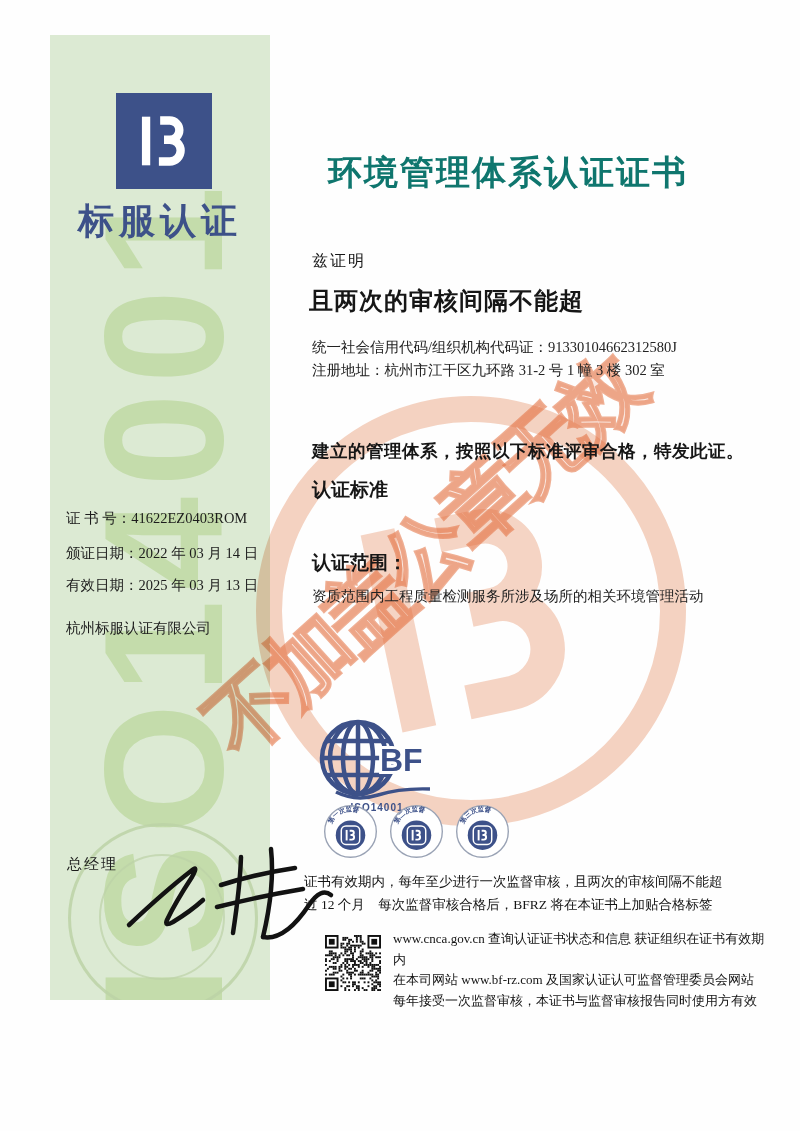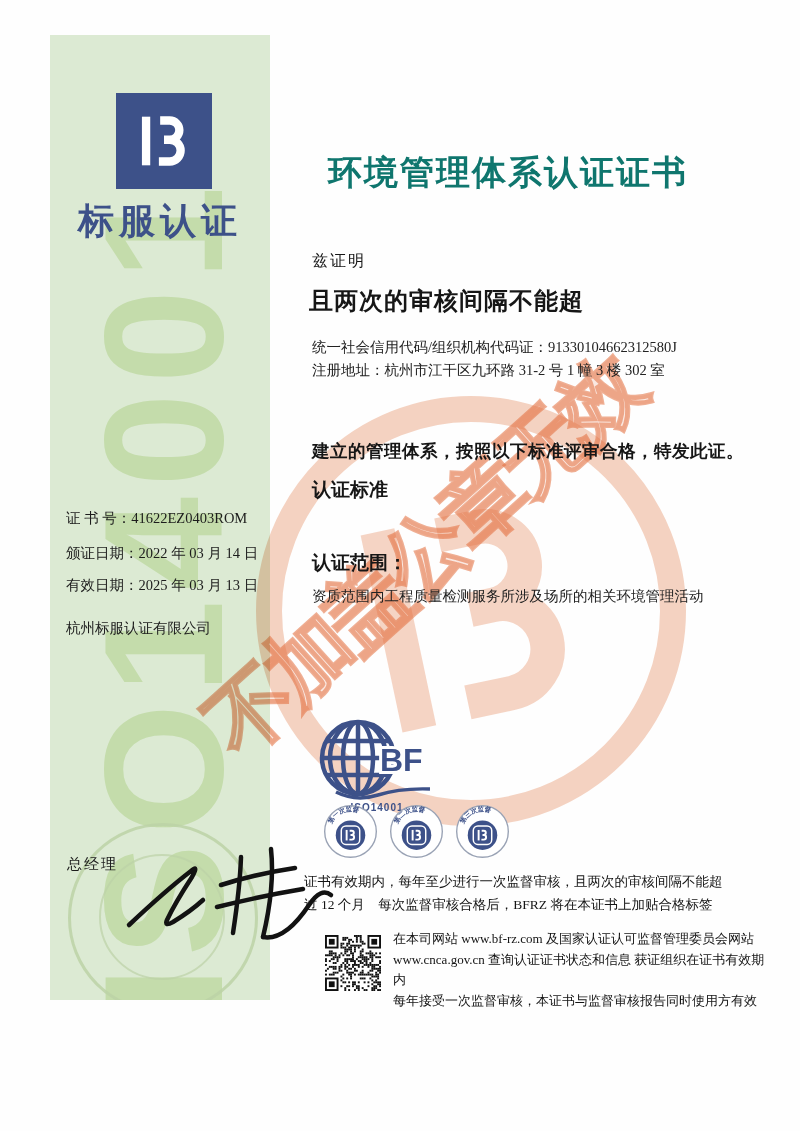--- a/index.html
+++ b/index.html
@@ -471,22 +471,22 @@
         <rect x="20" y="28" width="1" height="1"></rect>
         <rect x="21" y="28" width="1" height="1"></rect>
         <rect x="24" y="28" width="1" height="1"></rect>
         <rect x="25" y="28" width="1" height="1"></rect>
         <rect x="27" y="28" width="1" height="1"></rect>
         <rect x="28" y="28" width="1" height="1"></rect>
       </g>
   </svg>
 
   <div class="c footer">
+    <div>www.cnca.gov.cn 查询认证证书状态和信息  获证组织在证书有效期内</div>
     <div>在本司网站 www.bf-rz.com 及国家认证认可监督管理委员会网站</div>
-    <div>www.cnca.gov.cn 查询认证证书状态和信息  获证组织在证书有效期内</div>
     <div>每年接受一次监督审核，本证书与监督审核报告同时使用方有效</div>
   </div>
 
   <div class="c signer">总经理</div>
   <svg class="c sig" width="218" height="102" viewBox="0 0 218 102">
     <g fill="none" stroke="#121212" stroke-width="4.5" stroke-linecap="round">
       <path d="M6 82 Q42 48 68 28 Q76 21 69 34 Q52 60 44 77 Q41 84 50 79 Q68 68 80 57"></path>
       <path d="M118 14 Q117 44 110 90"></path>
       <path d="M148 6 Q152 44 140 94"></path>
       <path d="M98 42 Q132 31 172 25"></path>

